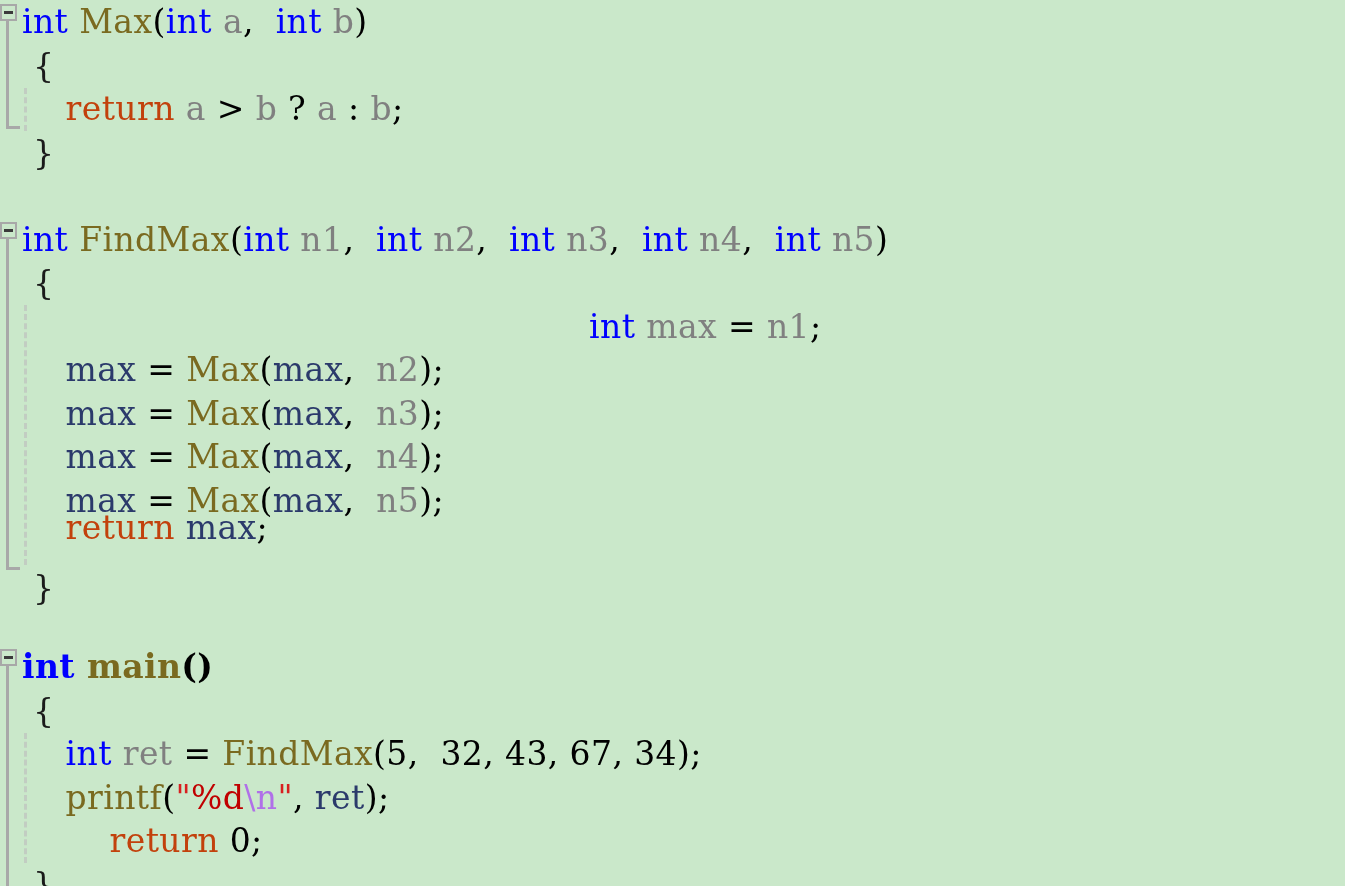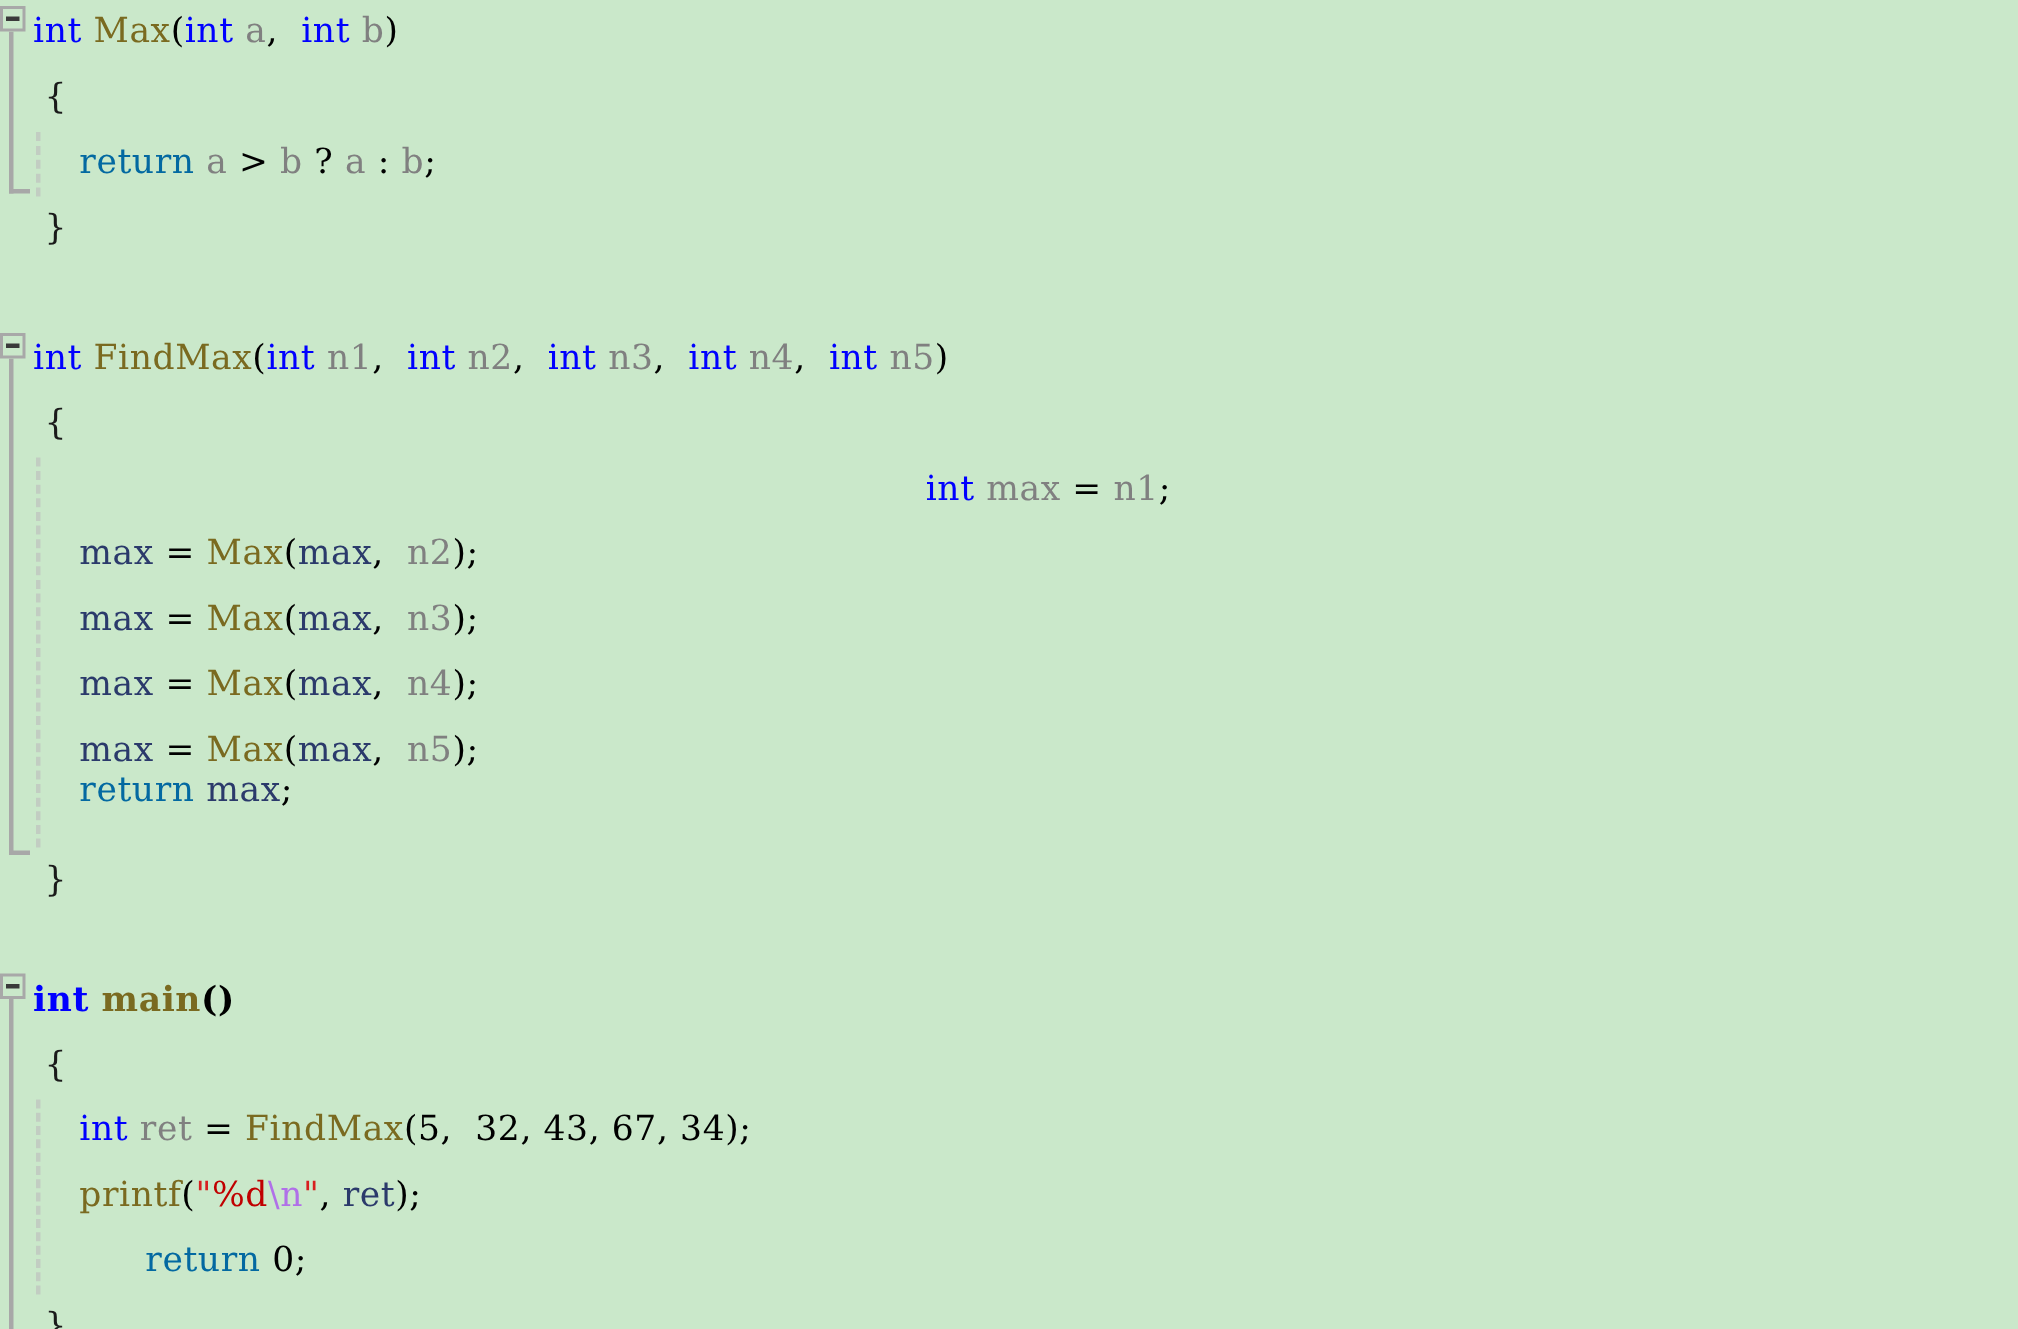--- a/index.html
+++ b/index.html
@@ -7,21 +7,21 @@
     padding: 0;
     background: #cae8ca;
   }
   #editor {
     position: relative;
     width: 1345px;
     height: 886px;
     background: #cae8ca;
     overflow: hidden;
     font-family: "DejaVu Serif", "Liberation Serif", serif;
-    font-size: 23px;
+    font-size: 33px;
     line-height: 43.5px;
   }
   
   .fold-region {
     position: absolute;
     left: 0;
     width: 20px;
   }
   .fold-box {
     position: absolute;
@@ -74,21 +74,21 @@
     white-space: pre;
     z-index: 2;
   }
   .line-text {
     display: block;
     padding-left: 22px;
     letter-spacing: 0.4px;
   }
   
   .tok-keyword   { color: #0000ff; }
-  .tok-control   { color: #0369a1; }
+  .tok-control   { color: #c2410c; }
   .tok-func      { color: #7a6a20; }
   .tok-var       { color: #808080; }
   .tok-local     { color: #2b3a6b; }
   .tok-num       { color: #000000; }
   .tok-punct     { color: #000000; }
   .tok-str       { color: #c00000; }
   .tok-esc       { color: #b070e8; }
   .tok-quote     { color: #d81f1f; }
   .tok-brace     { color: #1a1a1a; }
 </style>

